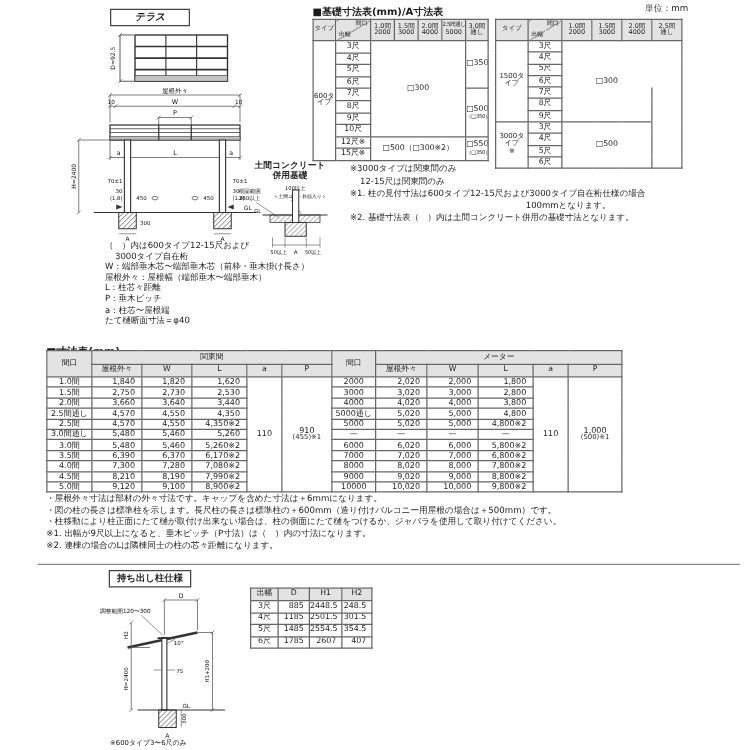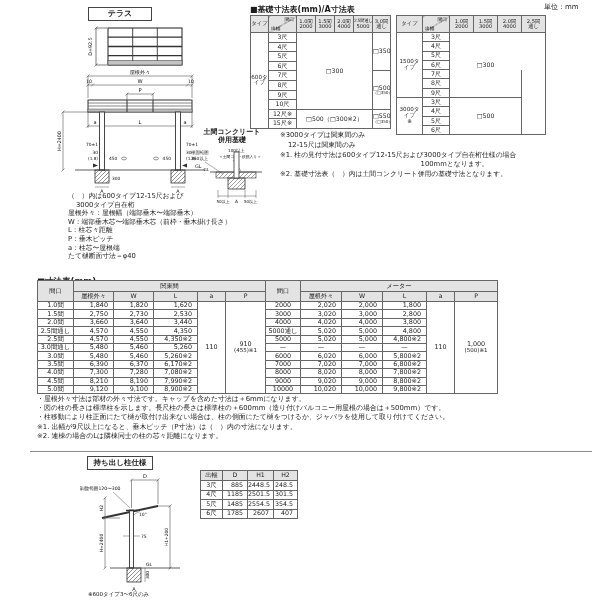--- a/index.html
+++ b/index.html
@@ -32,35 +32,35 @@
   .dtable tr{height:8.4px;}
   .dtable td.num{text-align:right;padding-right:5px;}
   .dtable td.ctr{text-align:center;}
   .dtable .p2{font-size:5.5px;}
   
   .ctable{font-size:6.3px;}
   .ctable th{font-size:6.2px;height:9px;}
   .ctable tr{height:9.5px;}
   .ctable td.num{text-align:right;padding-right:4px;}
   .textblock div{white-space:nowrap;}
-  #legend{font-size:6.8px;line-height:8.6px;}
+  #legend{font-size:6.8px;line-height:8.6px;margin-left:16px;}
   #notes-mid{font-size:6.8px;line-height:9.8px;}
   #footnotes{font-size:6.9px;line-height:9.2px;}
   .ind1{padding-left:8px;}
   .ind2{padding-left:14px;text-align:center;}
   #divider{border-top:1px solid #8a8a8a;height:0;}
   svg text{font-family:"DejaVu Sans",sans-serif;fill:#111;}
   svg{display:block;}
 </style>
 </head>
 <body>
 
 <div id="page">
 
-  <div class="abs titlebox" style="left:88px;top:7px;width:62px;height:12px;font-size:8px;line-height:12px;">
+  <div class="abs titlebox" style="left:88px;top:7px;width:62px;height:12px;font-size:8px;line-height:12px;font-style:italic;">
     <span>テラス</span>
   </div>
 
   <svg class="abs" style="left:70px;top:24px;" width="134" height="46" viewBox="0 0 134 46">
     <g stroke="#444" stroke-width="0.7" fill="none">
       <line x1="26" y1="4" x2="26" y2="41"></line>
       <line x1="26" y1="4" x2="37" y2="4"></line>
       <line x1="26" y1="41" x2="37" y2="41"></line>
       <path d="M24.5,5.5 L27.5,2.5 M24.5,42.5 L27.5,39.5" stroke-width="0.6"></path>
     </g>
@@ -162,22 +162,22 @@
       <line x1="50" y1="119" x2="64" y2="119"></line>
       <line x1="126" y1="119" x2="140" y2="119"></line>
     </g>
     <text x="57" y="124.5" font-size="4.8" text-anchor="middle">A</text>
     <text x="133" y="124.5" font-size="4.8" text-anchor="middle">A</text>
   </svg>
 
   <div class="abs textblock" id="legend" style="left:68px;top:192px;width:200px;">
     <div>（　）内は600タイプ12-15尺および</div>
     <div class="ind1">3000タイプ自在桁</div>
+    <div>W：端部垂木芯〜端部垂木芯（前枠・垂木掛け長さ）</div>
     <div>屋根外々：屋根幅（端部垂木〜端部垂木）</div>
-    <div>W：端部垂木芯〜端部垂木芯（前枠・垂木掛け長さ）</div>
     <div>L：柱芯々距離</div>
     <div>P：垂木ピッチ</div>
     <div>a：柱芯〜屋根端</div>
     <div>たて樋断面寸法＝φ40</div>
   </div>
 
   <div class="abs" style="left:196px;top:128px;width:72px;text-align:center;font-weight:bold;font-size:7px;line-height:8px;">
     <div>土間コンクリート</div>
     <div>併用基礎</div>
   </div>
@@ -206,21 +206,21 @@
       <line x1="45" y1="44" x2="45" y2="52"></line>
       <line x1="62" y1="44" x2="62" y2="52"></line>
       <line x1="73" y1="44" x2="73" y2="52"></line>
     </g>
     <text x="40" y="57" font-size="4" text-anchor="middle">50以上</text>
     <text x="53.5" y="57" font-size="4.4" text-anchor="middle">A</text>
     <text x="67.5" y="57" font-size="4" text-anchor="middle">50以上</text>
   </svg>
 
   <div class="abs sec-title" style="left:250px;top:4px;font-size:8px;">■基礎寸法表(mm)/A寸法表</div>
-  <div class="abs" style="left:544px;top:2px;font-size:7px;">単位：mm</div>
+  <div class="abs" style="left:516px;top:2px;font-size:7px;">単位：mm</div>
 
   <table class="abs ftable" style="left:250px;top:15px;width:140px;">
     <colgroup>
         <col style="width:18px">
         <col style="width:28px">
         <col style="width:19px">
         <col style="width:19px">
         <col style="width:19px">
         <col style="width:19px">
         <col style="width:18px">

